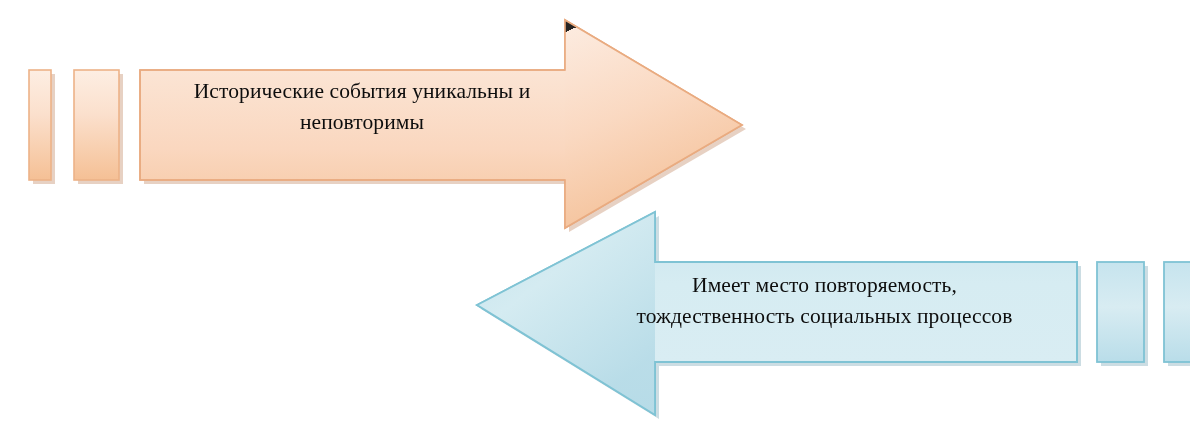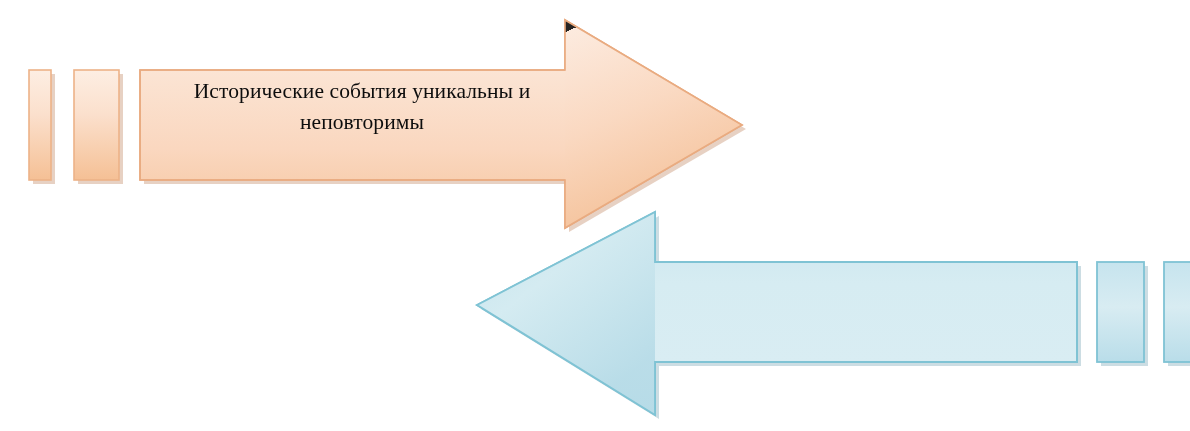--- a/index.html
+++ b/index.html
@@ -135,15 +135,17 @@
       <path d="M 455 305 L 633 212 L 633 262 L 1055 262 L 1055 362 L 633 362 L 633 415 Z" fill="none" stroke="#7fc3d4" stroke-width="1.8" stroke-linejoin="miter"></path>
 
       <rect x="1075" y="262" width="47" height="100" fill="url(#gradBlueBar)" stroke="#7fc3d4" stroke-width="1.8"></rect>
       <rect x="1142" y="262" width="28" height="100" fill="url(#gradBlueBar)" stroke="#7fc3d4" stroke-width="1.8"></rect>
     </g>
   </svg>
 
   <div class="label-layer">
     <div class="arrow-label" id="label-orange">Исторические события уникальны и
 неповторимы</div>
+    <div class="arrow-label" id="label-blue">Имеет место повторяемость,
+тождественность социальных процессов</div>
   </div>
 
 </div>
 
 </body></html>

